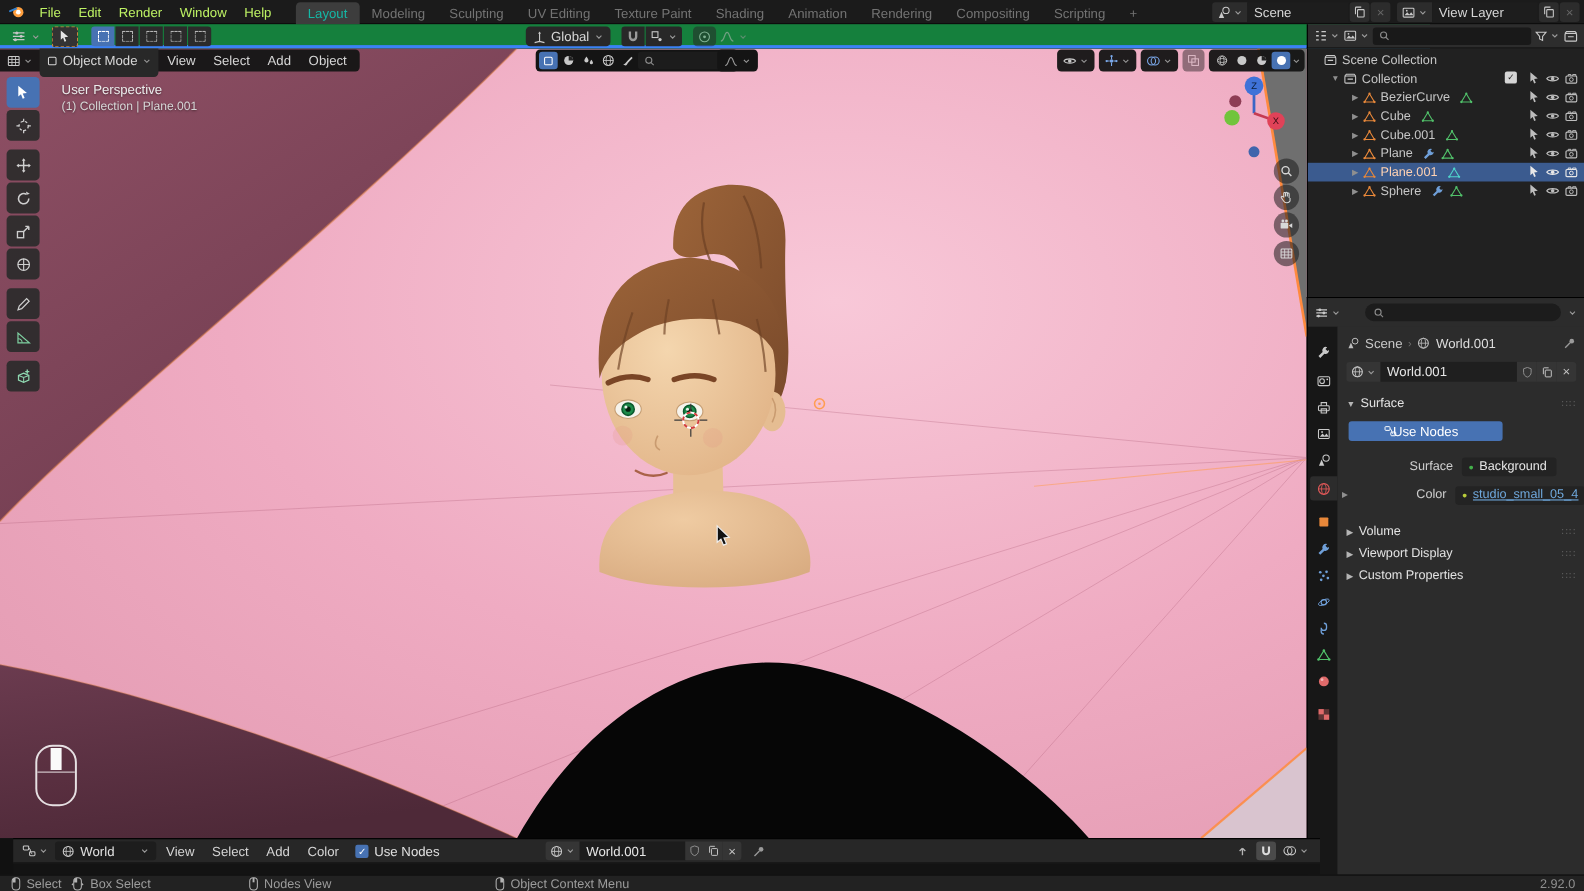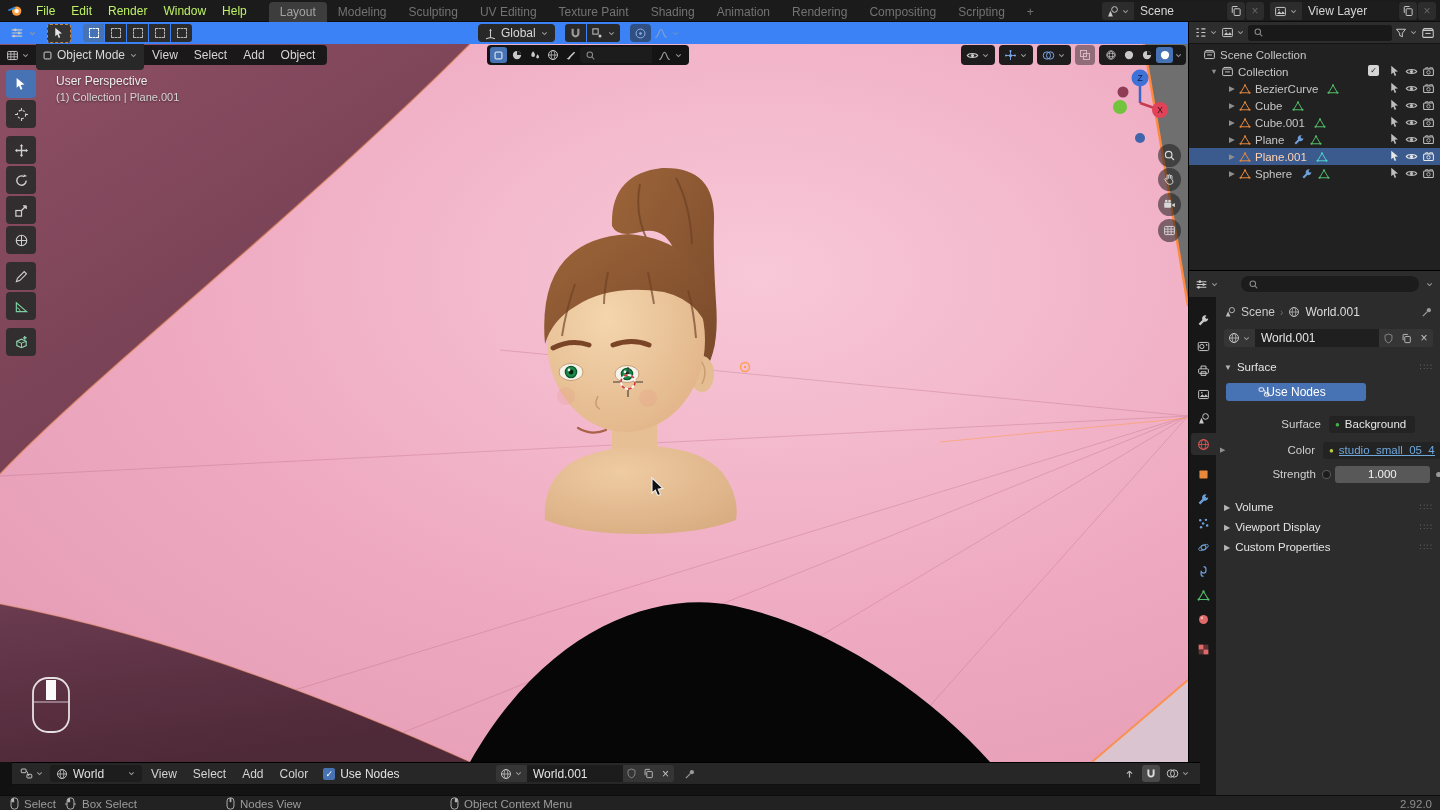--- a/index.html
+++ b/index.html
@@ -7,26 +7,26 @@
   #app{position:relative;width:1440px;height:810px;overflow:hidden;background:#111;
        font-family:"Liberation Sans",sans-serif;font-size:12px;color:#cfcfcf;-webkit-font-smoothing:antialiased}
   .abs{position:absolute}
   .row{display:flex;align-items:center}
   svg.ic{display:block}
   .chev{width:9px;height:9px;color:#9a9a9a}
   
   #topbar{left:0;top:0;width:1440px;height:22px;background:#1b1b1b;border-bottom:1px solid #0d0d0d;display:flex;align-items:center}
   .menu{padding:0 8px;color:#bef264;height:22px;display:flex;align-items:center;cursor:default}
   .tab{padding:0 11px;height:20px;margin-top:2px;display:flex;align-items:center;color:#737373;border-radius:4px 4px 0 0}
-  .tab.active{background:#3d3d3d;color:#a3a3a3}
+  .tab.active{background:#3d3d3d;color:#14b8a6}
   .idfield{background:#1d1d1d;height:18px;border-radius:0 3px 3px 0;display:flex;align-items:center;padding:0 6px;color:#d6d6d6}
   .idbtn{background:#2c2c2c;height:18px;display:flex;align-items:center;gap:2px;padding:0 4px;border-radius:3px 0 0 3px}
   .sqbtn{background:#2c2c2c;height:18px;width:18px;display:flex;align-items:center;justify-content:center;border-radius:3px;margin-left:1px}
   
-  #toolrow{left:0;top:22px;width:1300px;height:22px;background:#3b82f6;border-bottom:3px solid #3b82f6}
+  #toolrow{left:0;top:22px;width:1300px;height:22px;background:#15803d;border-bottom:3px solid #3b82f6}
   .hbtn{background:#282828;height:18px;border-radius:4px;display:flex;align-items:center;gap:4px;padding:0 6px;color:#d8d8d8}
   .modebox{width:21px;height:18px;background:#2b2b2b;display:flex;align-items:center;justify-content:center;color:#b5b5b5}
   .dashsq{width:10px;height:10px;border:1px dashed currentColor;border-radius:1px}
   
   #outliner-head{left:1188px;top:22px;width:252px;height:22px;background:#2d2d2d;border-bottom:1px solid #141414;border-left:1px solid #000;display:flex;align-items:center;gap:3px;padding:0 5px}
   #outliner{left:1188px;top:44px;width:252px;height:226px;background:#212121;border-left:1px solid #000;padding-top:2px}
   .orow{height:17px;display:flex;align-items:center;font-size:11.5px;color:#c6c6c6;position:relative;padding-right:0}
   .orow .disc{width:10px;font-size:7.5px;color:#8f8f8f;text-align:center}
   .orow .lbl{margin-left:4px}
   .orow .dat{margin-left:9px}
@@ -1129,28 +1129,20 @@
         </div>
       </div>
       <div class="row" style="height:22px;margin-top:4px;position:relative">
         <span style="position:absolute;left:4px;font-size:7px;color:#8f8f8f">▶</span>
         <div class="plabel" style="width:105px">Color</div>
         <div class="pval" style="margin-left:8px;width:118px">
           <span style="color:#b8cc3a;font-size:8px">●</span>
           <span style="color:#6fa8dc;text-decoration:underline;white-space:nowrap;overflow:hidden">studio_small_05_4k...</span>
         </div>
       </div>
-      <div class="row" style="height:22px;margin-top:2px;position:relative">
-        <div class="plabel" style="width:105px">Strength</div>
-        <div style="width:9px;height:9px;border-radius:50%;background:#1d1d1d;border:1px solid #5a5a5a;margin-left:6px"></div>
-        <div class="pval" style="margin-left:4px;width:100px;background:#585858;justify-content:center;color:#f2f2f2">
-          <span>1.000</span>
-        </div>
-        <div style="width:5px;height:5px;border-radius:50%;background:#9a9a9a;margin-left:6px"></div>
-      </div>
 
       <div class="row" style="height:20px;padding:0 8px;gap:5px;margin-top:12px">
         <span style="font-size:8px;color:#b5b5b5">▶</span>
         <span class="phead">Volume</span>
         <span class="dots" style="margin-left:auto">∷∷</span>
       </div>
       <div class="row" style="height:20px;padding:0 8px;gap:5px">
         <span style="font-size:8px;color:#b5b5b5">▶</span>
         <span class="phead">Viewport Display</span>
         <span class="dots" style="margin-left:auto">∷∷</span>

